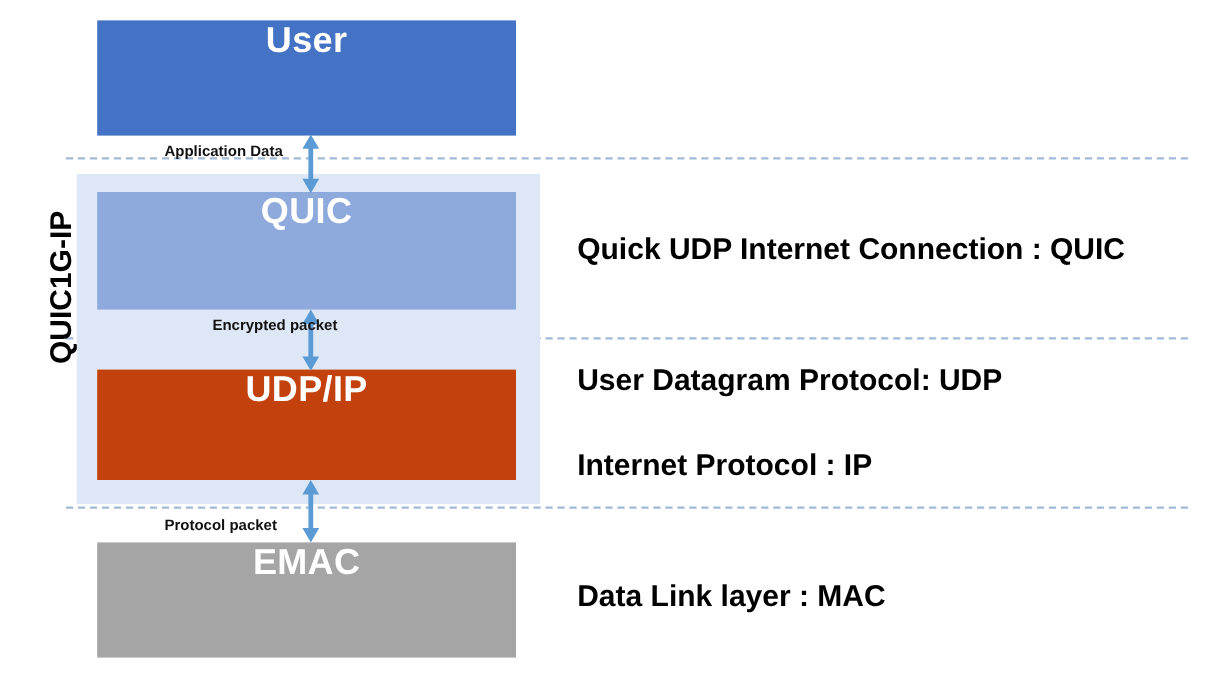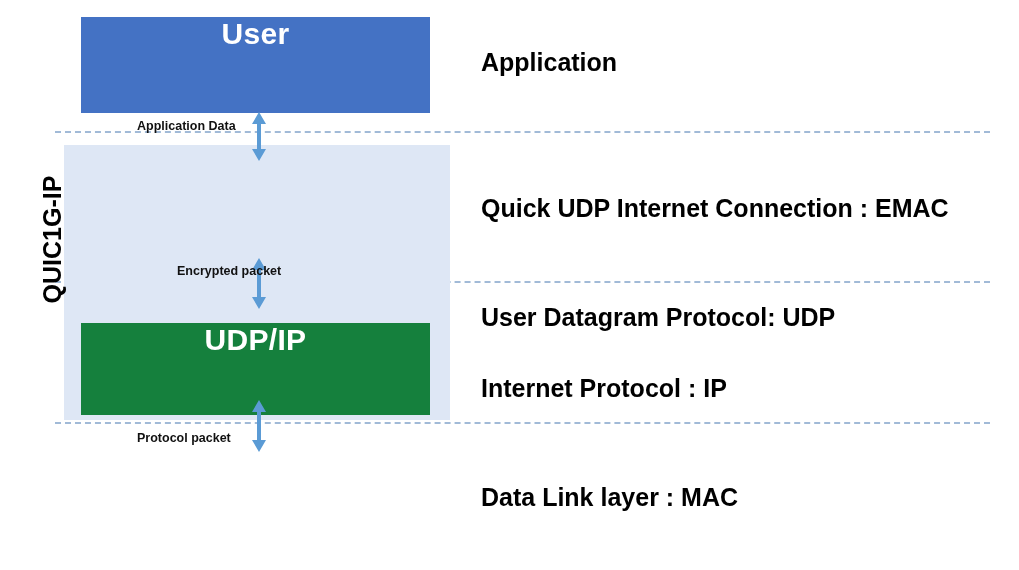--- a/index.html
+++ b/index.html
@@ -61,23 +61,22 @@
   }
   .layer-box.quic {
     top: 160px;
     height: 98px;
     background: #8EA9DB;
     font-size: 30px;
   }
   .layer-box.udpip {
     top: 308px;
     height: 92px;
-    background: #15803d;
+    background: #c2410c;
     font-size: 30px;
-    margin-top: 15px;
   }
   .layer-box.emac {
     top: 452px;
     height: 96px;
     background: #A5A5A5;
     font-size: 30px;
   }
 
   
   .arrow {
@@ -141,39 +140,44 @@
 
   <div class="sep s1"></div>
   <div class="sep s2"></div>
   <div class="sep s3"></div>
 
   <div class="stack-container"></div>
 
   <div class="layer-box user">
     <span>User</span>
   </div>
+  <div class="layer-box quic">
+    <span>QUIC</span>
+  </div>
   <div class="layer-box udpip">
     <span>UDP/IP</span>
+  </div>
+  <div class="layer-box emac">
+    <span>EMAC</span>
   </div>
 
   <svg class="arrow a1" viewBox="0 0 22 53" preserveAspectRatio="none">
     <path d="M11 2 L18 14 L13 14 L13 39 L18 39 L11 51 L4 39 L9 39 L9 14 L4 14 Z" fill="#5B9BD5"></path>
   </svg>
   <svg class="arrow a2" viewBox="0 0 22 55" preserveAspectRatio="none">
     <path d="M11 2 L18 14 L13 14 L13 41 L18 41 L11 53 L4 41 L9 41 L9 14 L4 14 Z" fill="#5B9BD5"></path>
   </svg>
   <svg class="arrow a3" viewBox="0 0 22 56" preserveAspectRatio="none">
     <path d="M11 2 L18 14 L13 14 L13 42 L18 42 L11 54 L4 42 L9 42 L9 14 L4 14 Z" fill="#5B9BD5"></path>
   </svg>
 
   <div class="packet-label p1">Application Data</div>
   <div class="packet-label p2">Encrypted packet</div>
   <div class="packet-label p3">Protocol packet</div>
 
   <div class="side-label">QUIC1G-IP</div>
 
-  <div class="desc d1">Application</div>
-  <div class="desc d2">Quick UDP Internet Connection : EMAC</div>
+  <div class="desc d2">Quick UDP Internet Connection : QUIC</div>
   <div class="desc d3">User Datagram Protocol: UDP</div>
   <div class="desc d4">Internet Protocol : IP</div>
   <div class="desc d5">Data Link layer : MAC</div>
 
 </div>
 
 </body></html>

